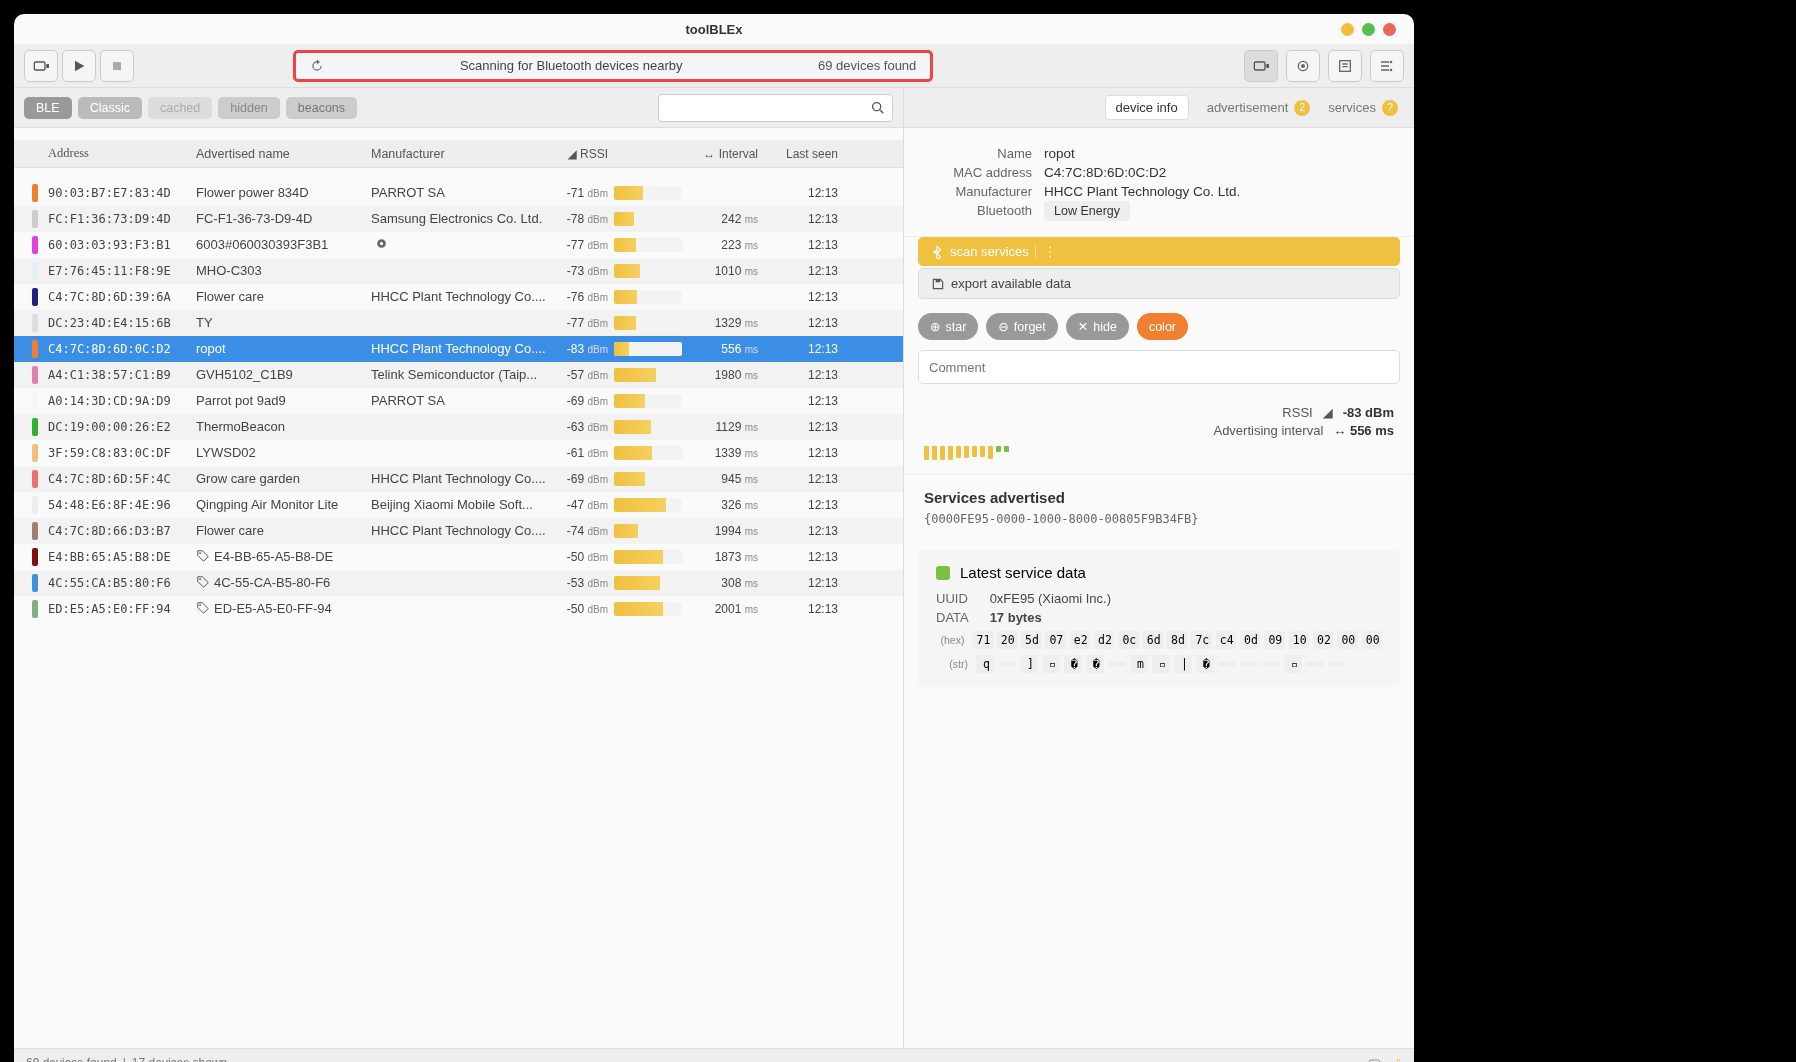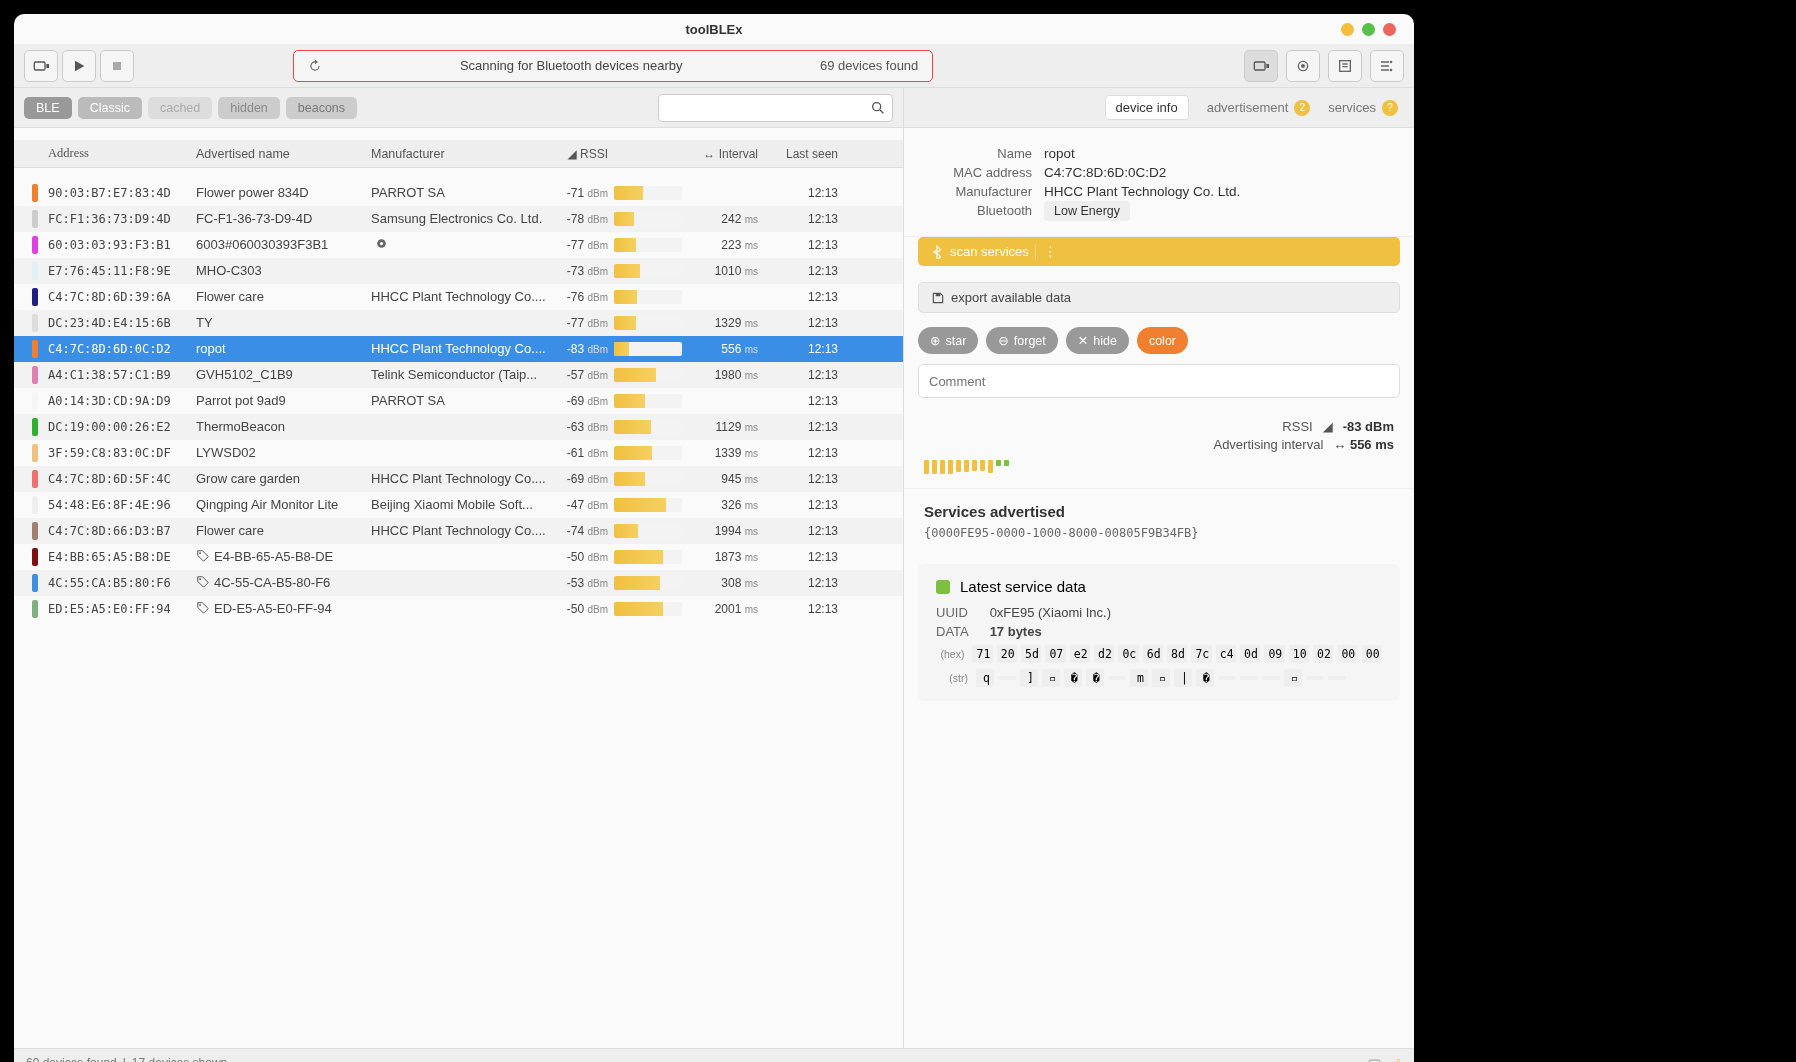--- a/index.html
+++ b/index.html
@@ -9,21 +9,21 @@
 .traffic { position: absolute; right: 18px; top: 9px; display: flex; gap: 8px; }
 .dot { width: 13px; height: 13px; border-radius: 50%; }
 .d-y { background: #f6bd3b; }
 .d-g { background: #55c14a; }
 .d-r { background: #ed665d; }
 
 .toolbar { height: 44px; background: #eee; border-bottom: 1px solid #ddd; display: flex; align-items: center; padding: 0 10px; gap: 8px; }
 .btn-group { display: flex; gap: 4px; }
 .tbtn { width: 34px; height: 32px; border: 1px solid #ccc; background: #f5f5f5; border-radius: 5px; display: flex; align-items: center; justify-content: center; cursor: pointer; }
 .tbtn svg { width: 16px; height: 16px; fill: #555; }
-.status-box { flex: 1; max-width: 640px; margin: 0 auto; height: 32px; background: #f5f5f5; border: 1px solid #ef4444; border-radius: 5px; display: flex; align-items: center; padding: 0 14px; gap: 10px; color: #444; }
+.status-box { flex: 1; max-width: 640px; margin: 0 auto; height: 32px; background: #f5f5f5; border: 3px solid #ef4444; border-radius: 5px; display: flex; align-items: center; padding: 0 14px; gap: 10px; color: #444; }
 .status-center { flex: 1; text-align: center; }
 .status-right { color: #555; }
 .right-tbtns { display: flex; gap: 8px; margin-left: auto; }
 .tbtn.active { background: #ddd; }
 
 .body { flex: 1; display: flex; overflow: hidden; }
 .left { flex: 1; display: flex; flex-direction: column; border-right: 1px solid #ddd; overflow: hidden; gap: 12px; }
 
 .filterbar { height: 40px; background: #eee; border-bottom: 1px solid #ddd; display: flex; align-items: center; padding: 0 10px; gap: 6px; }
 .chip { padding: 4px 12px; border-radius: 5px; font-size: 12.5px; cursor: pointer; }
@@ -66,21 +66,21 @@
 
 .section { padding: 14px 20px; border-bottom: 1px solid #eee; }
 .kv { display: flex; margin: 4px 0; align-items: center; }
 .kv .k { width: 120px; text-align: right; color: #666; padding-right: 12px; font-size: 13px; }
 .kv .v { color: #333; font-size: 13.5px; }
 .pill { background: #eee; padding: 3px 10px; border-radius: 4px; font-size: 12.5px; }
 
 .actions { display: flex; gap: 2px; padding: 0 14px 14px; flex-direction: column; }
 .abtn { display: flex; align-items: center; gap: 6px; padding: 7px 12px; border-radius: 5px; font-size: 13px; cursor: pointer; border: none; }
 .abtn.yellow { background: #f0c040; color: #fff; }
-.abtn.grey { background: #eee; color: #444; border: 1px solid #ddd; margin-top: 14px; }
+.abtn.grey { background: #eee; color: #444; border: 1px solid #ddd; }
 .kebab { width: 18px; border-left: 1px solid rgba(255,255,255,0.4); padding-left: 8px; }
 
 .pills { display: flex; gap: 8px; padding: 0 14px 10px; }
 .pbtn { display: flex; align-items: center; gap: 5px; background: #999; color: #fff; border: none; padding: 6px 12px; border-radius: 16px; font-size: 12.5px; cursor: pointer; }
 .pbtn.orange { background: #f08030; }
 .comment { margin: 0 14px 14px; }
 .comment input { width: 100%; height: 34px; border: 1px solid #ddd; border-radius: 5px; padding: 0 10px; font-size: 13px; }
 
 .rssi-info { padding: 4px 20px 14px; text-align: right; border-bottom: 1px solid #eee; }
 .rssi-row { margin: 3px 0; display: flex; justify-content: flex-end; gap: 10px; font-size: 13px; color: #555; }

